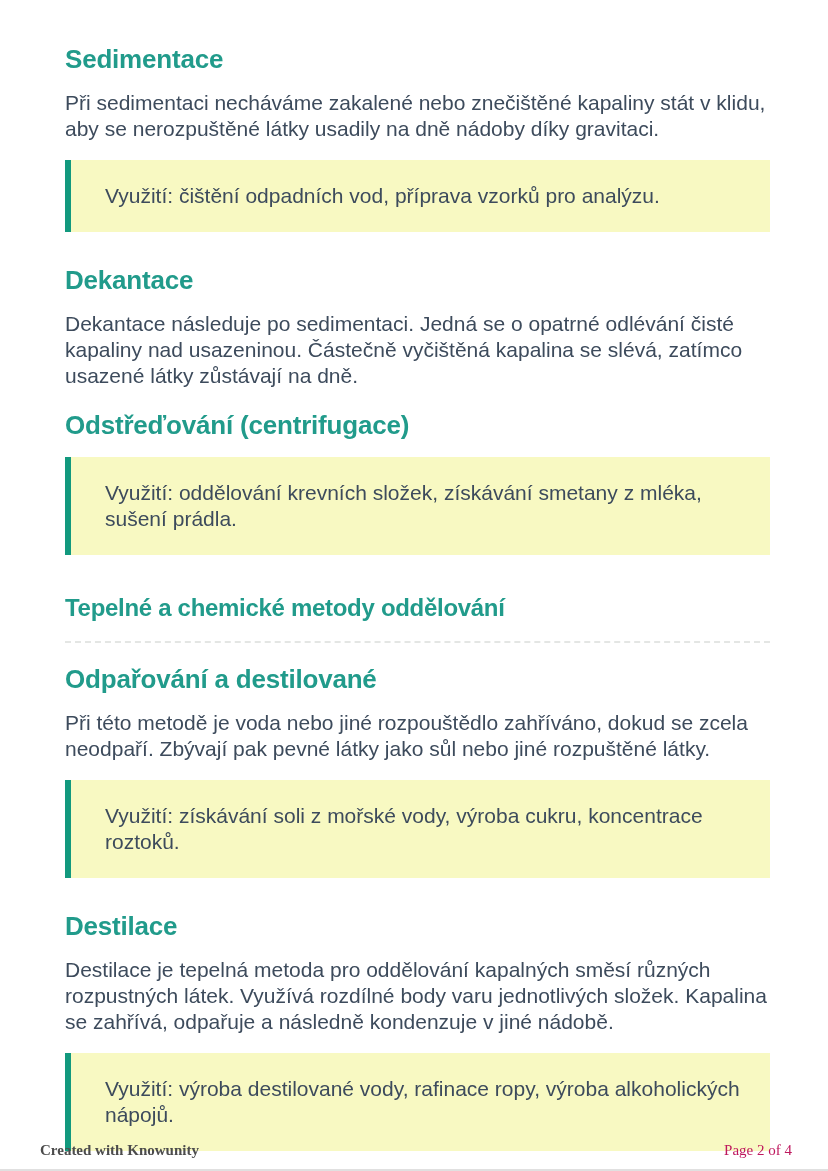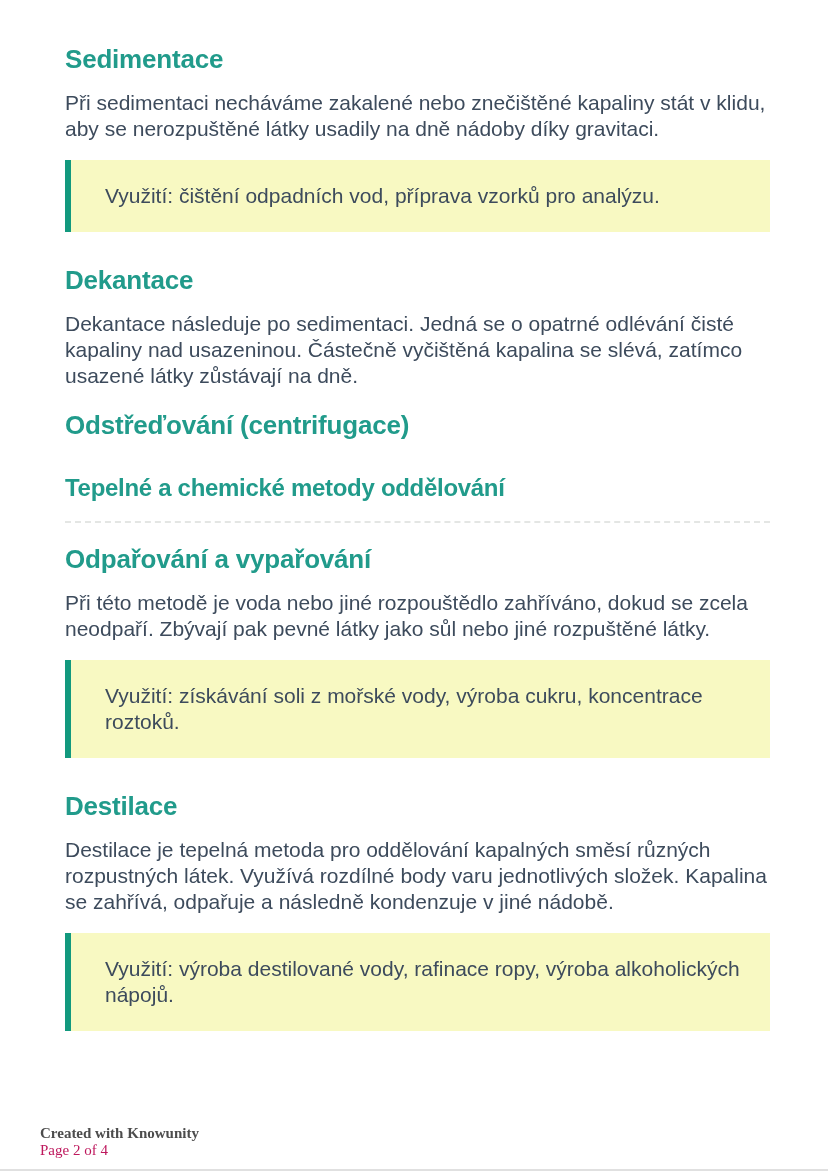--- a/index.html
+++ b/index.html
@@ -64,21 +64,20 @@
   .footer{
     position:absolute;
     left:0;right:0;bottom:2px;
     display:flex;
     justify-content:space-between;
     align-items:baseline;
     padding:0 36px 10px 40px;
     font-family:"Liberation Serif","DejaVu Serif",serif;
     font-size:15px;
     color:var(--footer_text,#4c4c4c);
-    flex-direction:column;
   }
   .footer-left{font-weight:700;}
   .footer-right{color:#be185d;}
   .page-edge{
     position:absolute;
     left:0;right:0;bottom:0;
     height:2px;
     background:var(--page_edge,#e0e0e0);
   }
 </style>
@@ -91,24 +90,27 @@
     <h2 class="h2 first">Sedimentace</h2>
     <p class="para">Při sedimentaci necháváme zakalené nebo znečištěné kapaliny stát v klidu, aby se nerozpuštěné látky usadily na dně nádoby díky gravitaci.</p>
     <aside class="callout">
       <p class="para">Využití: čištění odpadních vod, příprava vzorků pro analýzu.</p>
     </aside>
 
     <h2 class="h2">Dekantace</h2>
     <p class="para">Dekantace následuje po sedimentaci. Jedná se o opatrné odlévání čisté kapaliny nad usazeninou. Částečně vyčištěná kapalina se slévá, zatímco usazené látky zůstávají na dně.</p>
 
     <h2 class="h2">Odstřeďování (centrifugace)</h2>
+    <aside class="callout">
+      <p class="para">Využití: oddělování krevních složek, získávání smetany z mléka, sušení prádla.</p>
+    </aside>
 
     <h1 class="h1">Tepelné a chemické metody oddělování</h1>
 
-    <h2 class="h2">Odpařování a vypařování</h2>
+    <h2 class="h2">Odpařování a destilované</h2>
     <p class="para">Při této metodě je voda nebo jiné rozpouštědlo zahříváno, dokud se zcela neodpaří. Zbývají pak pevné látky jako sůl nebo jiné rozpuštěné látky.</p>
     <aside class="callout">
       <p class="para">Využití: získávání soli z mořské vody, výroba cukru, koncentrace roztoků.</p>
     </aside>
 
     <h2 class="h2">Destilace</h2>
     <p class="para">Destilace je tepelná metoda pro oddělování kapalných směsí různých rozpustných látek. Využívá rozdílné body varu jednotlivých složek. Kapalina se zahřívá, odpařuje a následně kondenzuje v jiné nádobě.</p>
     <aside class="callout">
       <p class="para">Využití: výroba destilované vody, rafinace ropy, výroba alkoholických nápojů.</p>
     </aside>

